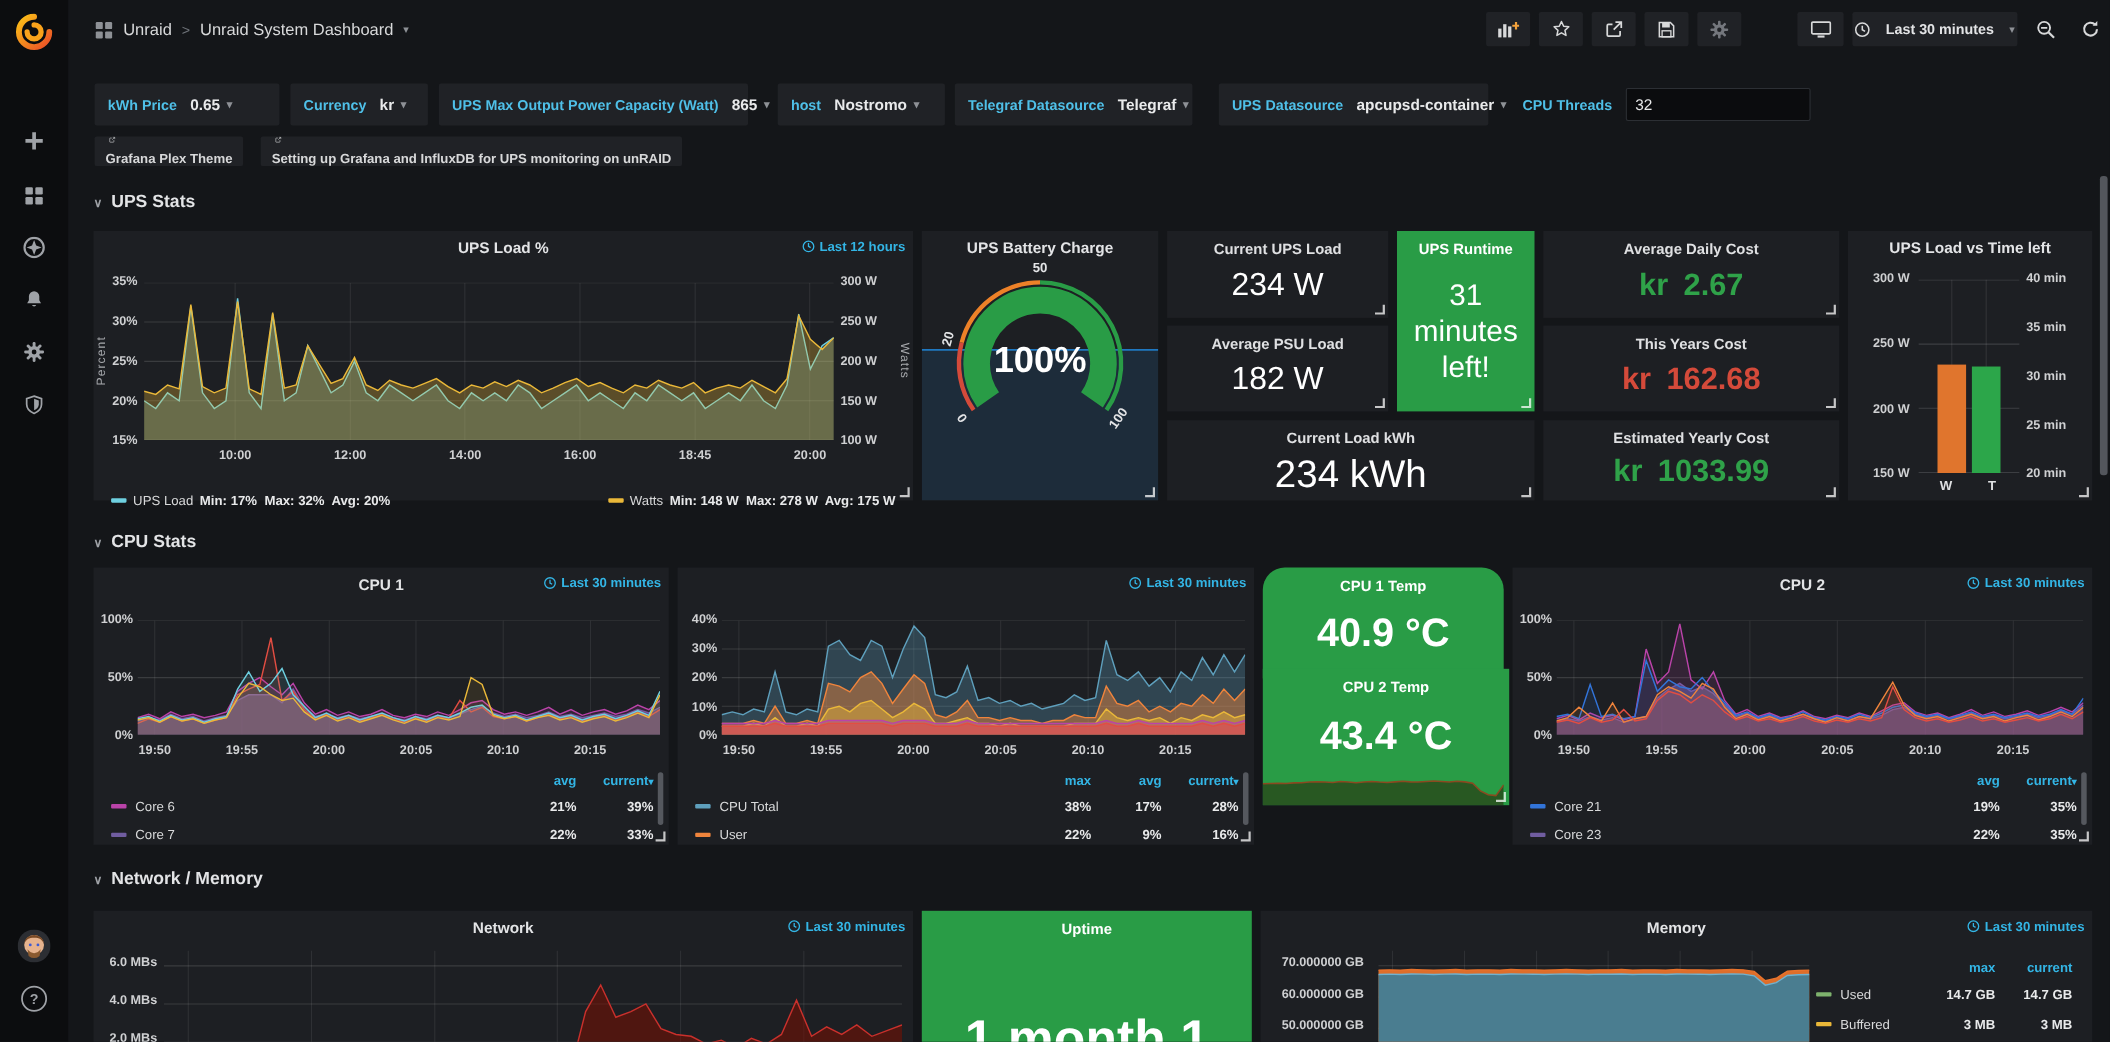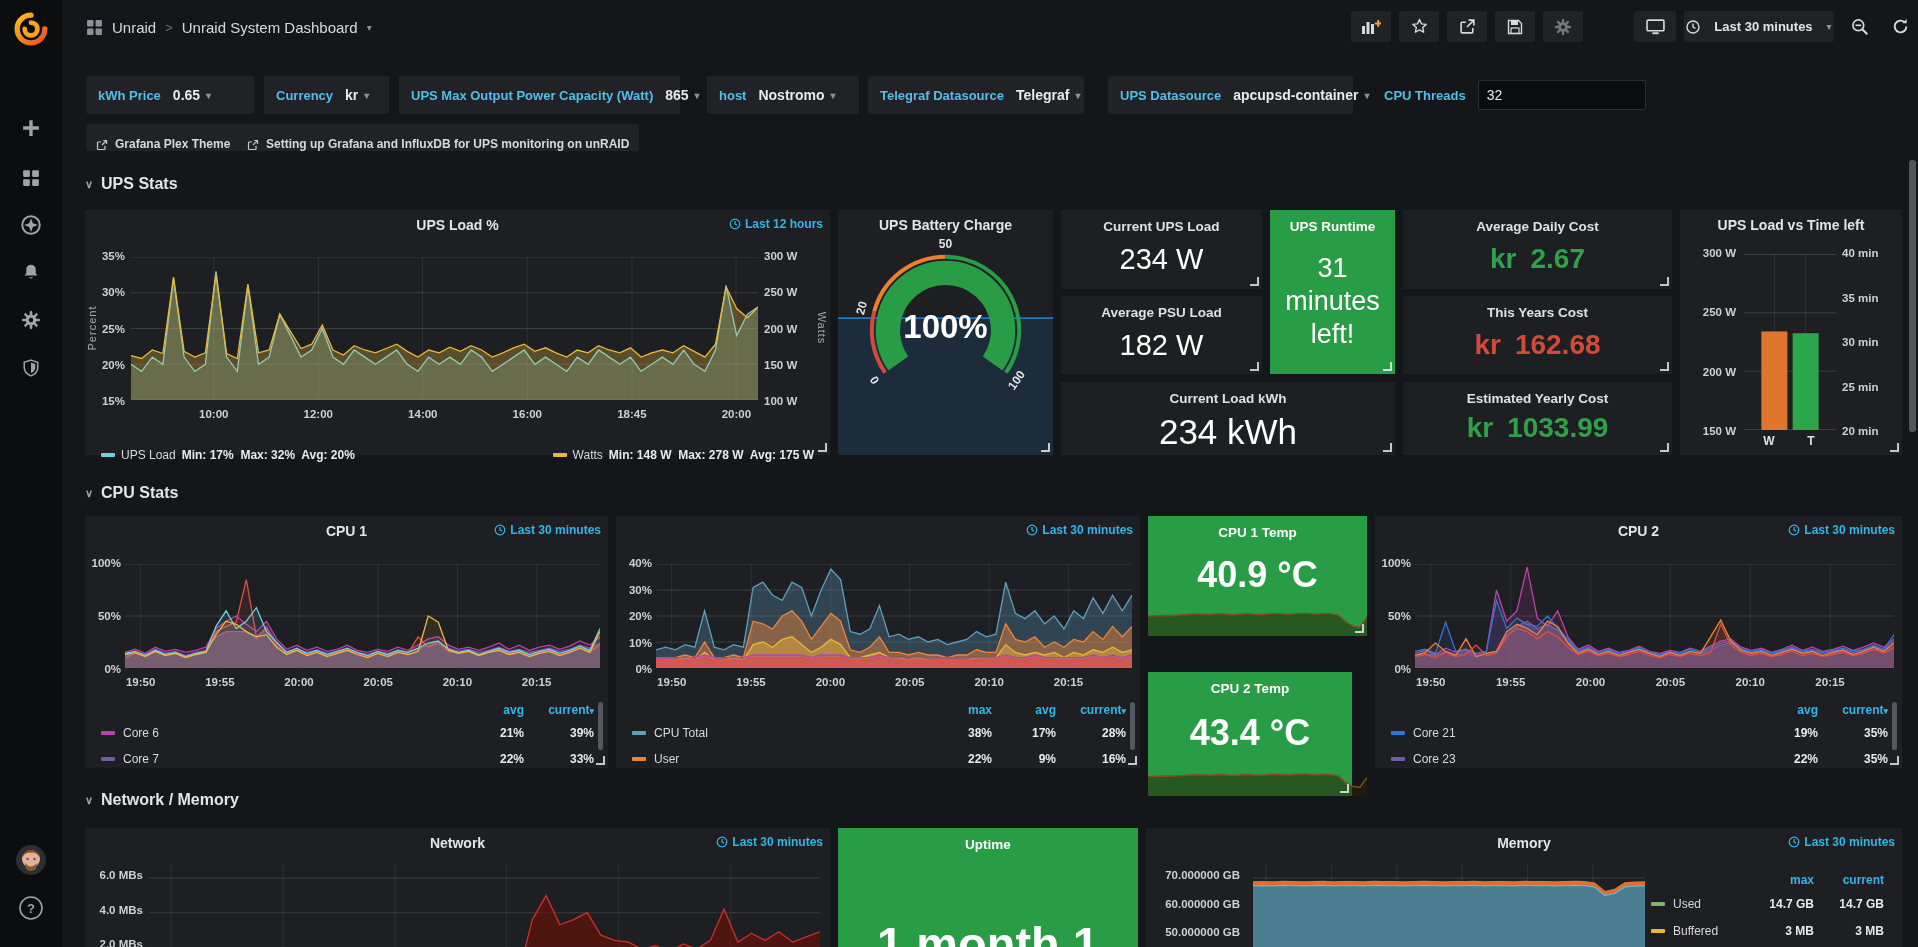--- a/index.html
+++ b/index.html
@@ -16,21 +16,21 @@
   .crumb .sep{color:#6e7278;font-size:13px;}
   .caret{color:#8e9196;font-size:10px;}
   .navbtn{position:absolute;top:11px;height:31px;background:#202226;border-radius:2px;display:flex;align-items:center;justify-content:center;gap:6px;cursor:pointer;color:#c7c8ca;}
   .navbtn.plain{background:transparent;}
   .timepick{font-size:13px;font-weight:700;color:#e3e4e6;padding:0 8px;}
   
   .varbox{position:absolute;top:76px;height:38px;background:#202226;border-radius:2px;display:flex;align-items:center;gap:12px;padding:0 12px;box-sizing:border-box;cursor:pointer;}
   .varlabel{color:#4fc0e8;font-size:13px;font-weight:700;white-space:nowrap;}
   .varvalue{color:#e9eaeb;font-size:14px;font-weight:700;white-space:nowrap;display:flex;align-items:center;gap:6px;}
   .varinput{background:#0b0c0e;border:1px solid #2c2f34;border-radius:2px;height:28px;width:166px;color:#e9eaeb;font-size:14px;padding:0 8px;display:flex;align-items:center;}
-  .linkpill{position:absolute;top:124px;height:27px;background:#202226;border-radius:2px;display:flex;align-items:flex-end;gap:7px;padding:0 10px;box-sizing:border-box;font-size:12px;font-weight:600;color:#d8d9da;cursor:pointer;}
+  .linkpill{position:absolute;top:124px;height:27px;background:#202226;border-radius:2px;display:flex;align-items:flex-start;gap:7px;padding:0 10px;box-sizing:border-box;font-size:12px;font-weight:600;color:#d8d9da;cursor:pointer;flex-direction:column;}
   
   .section-h{position:absolute;left:85px;display:flex;align-items:center;gap:8px;font-size:16px;font-weight:700;color:#e3e4e6;cursor:pointer;height:22px;}
   .section-h .chev{color:#9fa2a7;font-size:11px;}
   
   .panel{position:absolute;background:#1d1f23;}
   .panel::after{content:'';position:absolute;right:3px;bottom:3px;width:7px;height:7px;border-right:2px solid rgba(255,255,255,.75);border-bottom:2px solid rgba(255,255,255,.75);}
   .p-title{position:absolute;left:0;right:0;top:7px;text-align:center;font-size:14px;font-weight:700;color:#e3e4e6;cursor:pointer;}
   .p-time{position:absolute;right:7px;top:7px;display:flex;align-items:center;gap:4px;font-size:12px;font-weight:700;color:#33b5e5;cursor:pointer;}
   .green-panel{background:#299c46;}
   .stat-title{position:absolute;left:0;right:0;top:9px;text-align:center;font-size:13.5px;font-weight:700;color:#dfe0e2;}
@@ -605,31 +605,31 @@
             <span>User</span>
           </span>
         <span class="lt-c">22%</span>
         <span class="lt-c">9%</span>
         <span class="lt-c w70">16%</span>
       </div>
     </div>
     <div class="leg-scroll" style="right:5px;top:186px;height:48px;"></div>
   </div>
 
-  <div class="panel green-panel" style="left:1148px;top:516px;width:219px;height:120px;">
+  <div class="panel green-panel" style="left:1148px;top:516px;width:219px;height:120px;border-radius:20px;">
     <div class="chart abs" id="spark-temp1" style="left:0;right:0;bottom:0;width:219px;height:30px;">
         <svg width="219" height="30">
           <polygon points="0,30 0.0,10.1 7.1,9.8 14.1,9.5 21.2,9.8 28.3,9.3 35.3,8.7 42.4,8.2 49.5,7.9 56.5,8.2 63.6,8.5 70.6,7.6 77.7,8.2 84.8,8.7 91.8,8.2 98.9,7.6 106.0,8.2 113.0,8.5 120.1,7.9 127.2,7.4 134.2,7.9 141.3,8.2 148.4,7.6 155.4,7.1 162.5,7.6 169.5,8.2 176.6,7.4 183.7,7.9 190.7,9.3 197.8,15.8 204.9,20.2 211.9,21.3 219.0,11.2 219,30" fill="rgba(40,32,5,0.55)"></polygon>
           <polyline points="0.0,10.1 7.1,9.8 14.1,9.5 21.2,9.8 28.3,9.3 35.3,8.7 42.4,8.2 49.5,7.9 56.5,8.2 63.6,8.5 70.6,7.6 77.7,8.2 84.8,8.7 91.8,8.2 98.9,7.6 106.0,8.2 113.0,8.5 120.1,7.9 127.2,7.4 134.2,7.9 141.3,8.2 148.4,7.6 155.4,7.1 162.5,7.6 169.5,8.2 176.6,7.4 183.7,7.9 190.7,9.3 197.8,15.8 204.9,20.2 211.9,21.3 219.0,11.2" fill="none" stroke="#8A4A20" stroke-width="1.4"></polyline>
         </svg>
       </div>
     <div class="stat-title" style="color:#fff;">CPU 1 Temp</div>
     <div class="big-green-val" style="top:38px;font-size:36px;">40.9 °C</div>
   </div>
-  <div class="panel green-panel" style="left:1148px;top:672px;width:204px;height:124px;">
+  <div class="panel green-panel" style="left:1148px;top:608px;width:224px;height:124px;">
     <div class="chart abs" id="spark-temp2" style="left:0;right:0;bottom:0;width:219px;height:30px;">
         <svg width="219" height="30">
           <polygon points="0,30 0.0,10.5 7.1,10.3 14.1,10.0 21.2,10.3 28.3,9.7 35.3,9.5 42.4,9.0 49.5,8.8 56.5,9.0 63.6,9.3 70.6,8.5 77.7,9.0 84.8,9.5 91.8,9.0 98.9,8.5 106.0,9.0 113.0,9.3 120.1,8.8 127.2,8.2 134.2,8.8 141.3,9.0 148.4,8.5 155.4,8.0 162.5,8.5 169.5,9.0 176.6,8.2 183.7,8.8 190.7,10.0 197.8,17.0 204.9,20.5 211.9,21.3 219.0,11.5 219,30" fill="rgba(40,32,5,0.55)"></polygon>
           <polyline points="0.0,10.5 7.1,10.3 14.1,10.0 21.2,10.3 28.3,9.7 35.3,9.5 42.4,9.0 49.5,8.8 56.5,9.0 63.6,9.3 70.6,8.5 77.7,9.0 84.8,9.5 91.8,9.0 98.9,8.5 106.0,9.0 113.0,9.3 120.1,8.8 127.2,8.2 134.2,8.8 141.3,9.0 148.4,8.5 155.4,8.0 162.5,8.5 169.5,9.0 176.6,8.2 183.7,8.8 190.7,10.0 197.8,17.0 204.9,20.5 211.9,21.3 219.0,11.5" fill="none" stroke="#8A4A20" stroke-width="1.4"></polyline>
         </svg>
       </div>
     <div class="stat-title" style="color:#fff;">CPU 2 Temp</div>
     <div class="big-green-val" style="top:40px;font-size:36px;">43.4 °C</div>
   </div>
 

